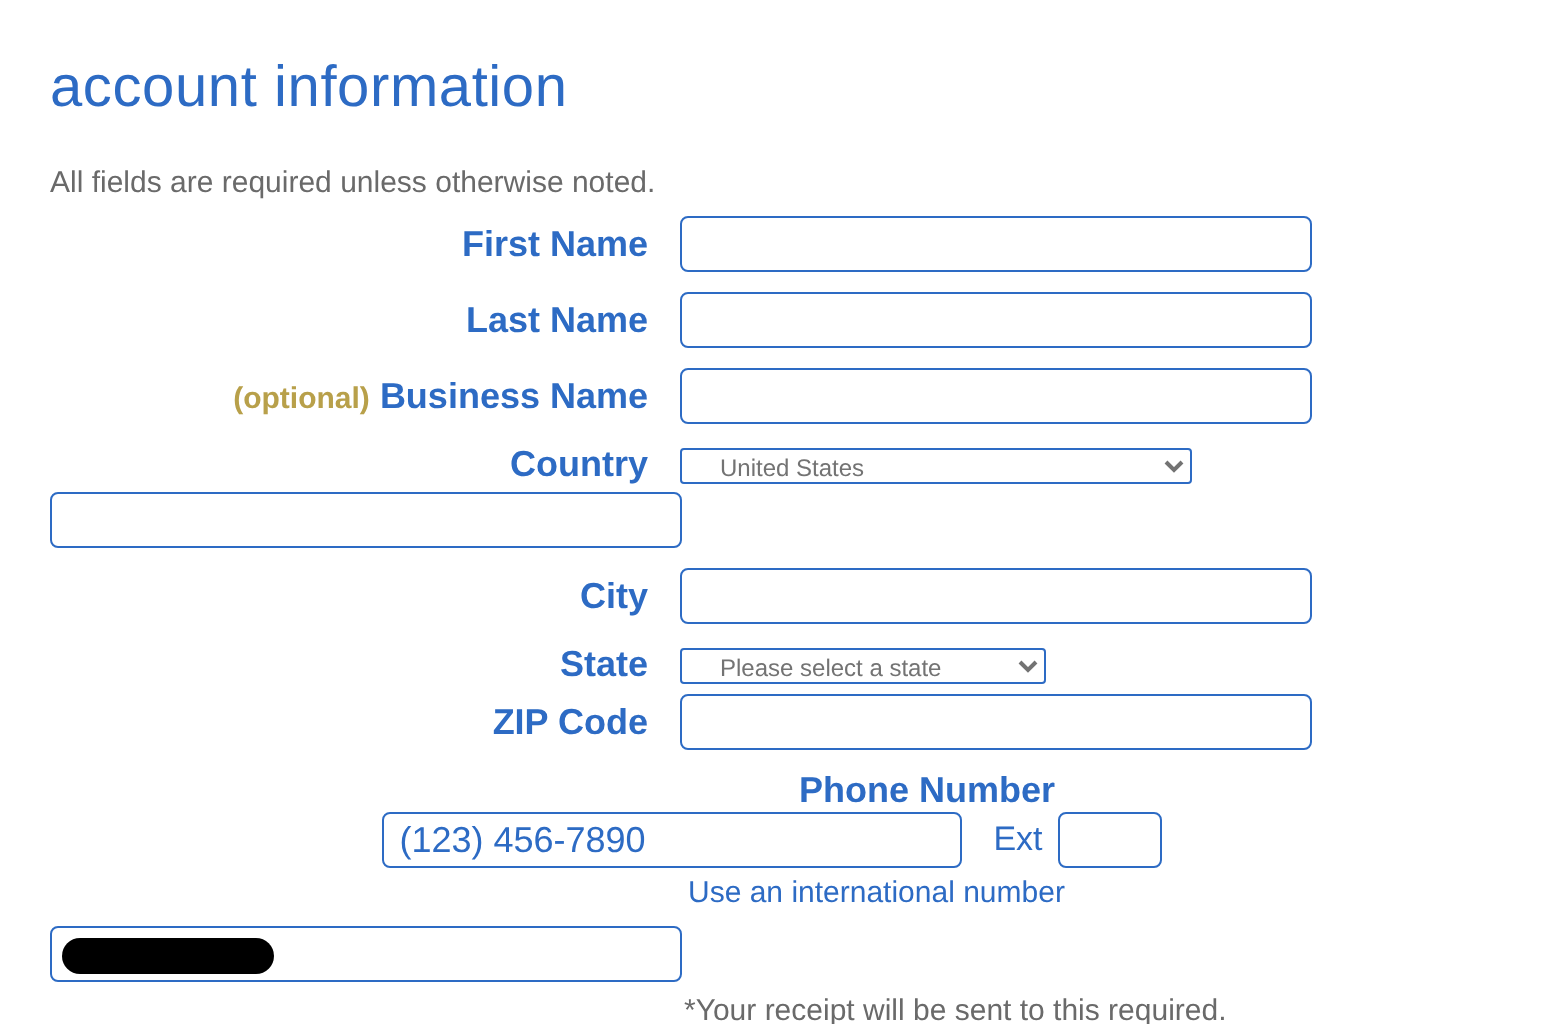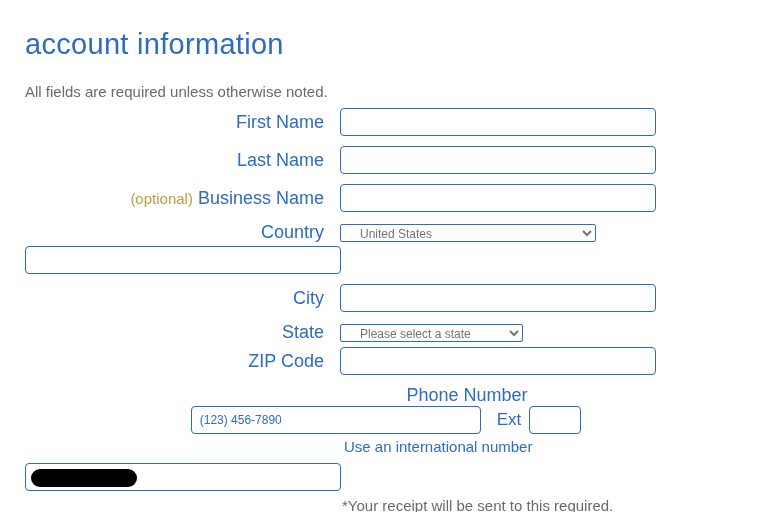--- a/index.html
+++ b/index.html
@@ -29,42 +29,42 @@
       display: flex;
       align-items: center;
       margin-bottom: 10px;
     }
     .label-cell {
       width: 315px;
       text-align: right;
       padding-right: 16px;
       font-size: 18px;
       color: #2d6bc4;
-      font-weight: 400;
+      font-weight: 700;
       white-space: nowrap;
     }
     .label-cell .optional {
       color: #b8a04a;
       font-size: 15px;
     }
     .label-cell .asterisk {
       color: #6a6a6a;
     }
     .input-cell {
       flex: 1;
       display: flex;
       align-items: center;
     }
     .text-input {
       width: 316px;
       height: 28px;
       border: 1px solid #2d6bc4;
       border-radius: 4px;
       padding: 4px 8px;
-      font-size: 12px;
+      font-size: 18px;
       color: #2d6bc4;
     }
     .text-input::placeholder {
       color: #2d6bc4;
       font-weight: 500;
     }
     .select-input {
       border: 1px solid #2d6bc4;
       border-radius: 2px;
       padding: 1px 15px;

